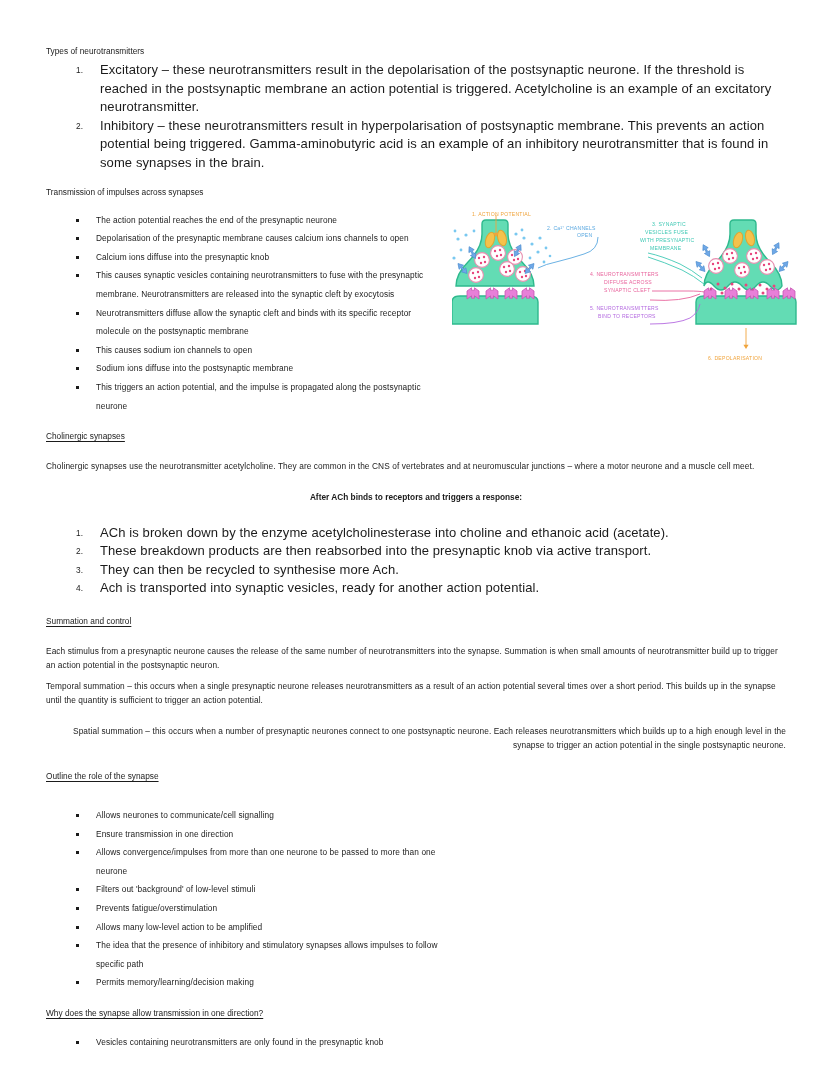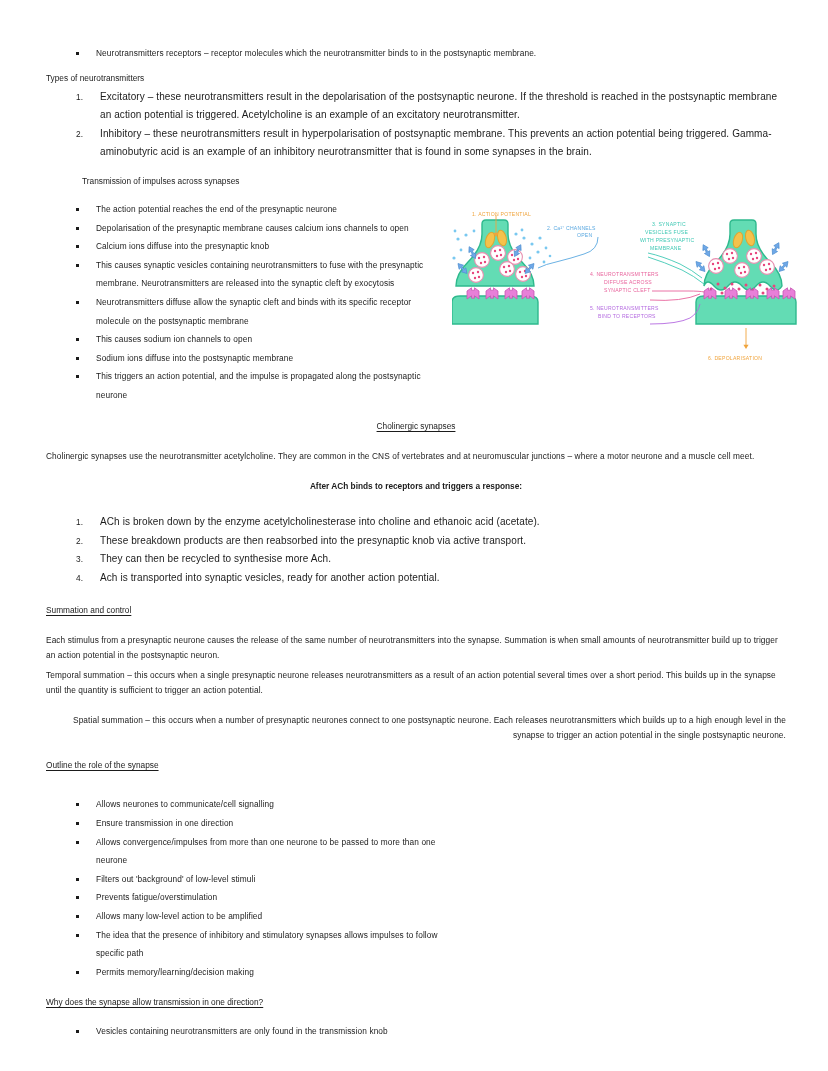--- a/index.html
+++ b/index.html
@@ -70,21 +70,21 @@
   
   ol.num {
     list-style: none;
     margin: 0;
     padding: 0;
     counter-reset: item;
   }
   ol.num > li {
     position: relative;
     padding-left: 54px;
-    font-size: 10px;
+    font-size: 13px;
     line-height: 18.6px;
     color: #1b1b1b;
     letter-spacing: .1px;
     counter-increment: item;
   }
   ol.num > li::before {
     content: counter(item) ".";
     position: absolute;
     left: 30px;
     top: 0;
@@ -105,45 +105,42 @@
   }
   .diagram svg { display: block; }
 </style>
 </head>
 <body>
 
 <div class="page">
 
   <div class="content">
 
-    <ul class="bul w-full" style="margin-bottom:8px;">
-      <li>Neurotransmitters receptors – receptor molecules which the neurotransmitter binds to in the postsynaptic membrane.</li>
-    </ul>
 
     <p class="heading" style="margin-bottom:3px;">Types of neurotransmitters</p>
 
     <ol class="num w-full" style="margin-bottom:12px;">
       <li>Excitatory – these neurotransmitters result in the depolarisation of the postsynaptic neurone. If the threshold is reached in the postsynaptic membrane an action potential is triggered. Acetylcholine is an example of an excitatory neurotransmitter.</li>
       <li>Inhibitory – these neurotransmitters result in hyperpolarisation of postsynaptic membrane. This prevents an action potential being triggered. Gamma-aminobutyric acid is an example of an inhibitory neurotransmitter that is found in some synapses in the brain.</li>
     </ol>
 
-    <p class="heading" style="margin-bottom:12px;margin-left:36px;">Transmission of impulses across synapses</p>
+    <p class="heading" style="margin-bottom:12px;">Transmission of impulses across synapses</p>
 
     <ul class="bul w-left" style="margin-bottom:14px;">
       <li>The action potential reaches the end of the presynaptic neurone</li>
       <li>Depolarisation of the presynaptic membrane causes calcium ions channels to open</li>
       <li>Calcium ions diffuse into the presynaptic knob</li>
       <li>This causes synaptic vesicles containing neurotransmitters to fuse with the presynaptic membrane. Neurotransmitters are released into the synaptic cleft by exocytosis</li>
       <li>Neurotransmitters diffuse allow the synaptic cleft and binds with its specific receptor molecule on the postsynaptic membrane</li>
       <li>This causes sodium ion channels to open</li>
       <li>Sodium ions diffuse into the postsynaptic membrane</li>
       <li>This triggers an action potential, and the impulse is propagated along the postsynaptic neurone</li>
     </ul>
 
-    <p class="heading heading-underline" style="margin-bottom:16px;text-align:center;">Cholinergic synapses</p>
+    <p class="heading heading-underline" style="margin-bottom:16px;">Cholinergic synapses</p>
 
     <p class="para w-full" style="margin-bottom:16px;">Cholinergic synapses use the neurotransmitter acetylcholine. They are common in the CNS of vertebrates and at neuromuscular junctions – where a motor neurone and a muscle cell meet.</p>
 
     <p class="heading heading-bold" style="margin-bottom:20px;text-align:center;">After ACh binds to receptors and triggers a response:</p>
 
     <ol class="num w-mid" style="margin-bottom:16px;">
       <li>ACh is broken down by the enzyme acetylcholinesterase into choline and ethanoic acid (acetate).</li>
       <li>These breakdown products are then reabsorbed into the presynaptic knob via active transport.</li>
       <li>They can then be recycled to synthesise more Ach.</li>
       <li>Ach is transported into synaptic vesicles, ready for another action potential.</li>
@@ -164,21 +161,21 @@
       <li>Filters out 'background' of low-level stimuli</li>
       <li>Prevents fatigue/overstimulation</li>
       <li>Allows many low-level action to be amplified</li>
       <li>The idea that the presence of inhibitory and stimulatory synapses allows impulses to follow specific path</li>
       <li>Permits memory/learning/decision making</li>
     </ul>
 
     <p class="heading heading-underline" style="margin-bottom:13px;">Why does the synapse allow transmission in one direction?</p>
 
     <ul class="bul w-left">
-      <li>Vesicles containing neurotransmitters are only found in the transmission knob</li>
+      <li>Vesicles containing neurotransmitters are only found in the presynaptic knob</li>
     </ul>
 
   </div>
 
   <div class="diagram">
     <svg width="362" height="182" viewBox="0 0 362 182" xmlns="http://www.w3.org/2000/svg">
       <defs>
         <style>
           .nf { fill:#63dcb4; stroke:#2eb98d; stroke-width:1.4; }
           .mito { fill:#f5c24c; stroke:#e0a52f; stroke-width:1; }

